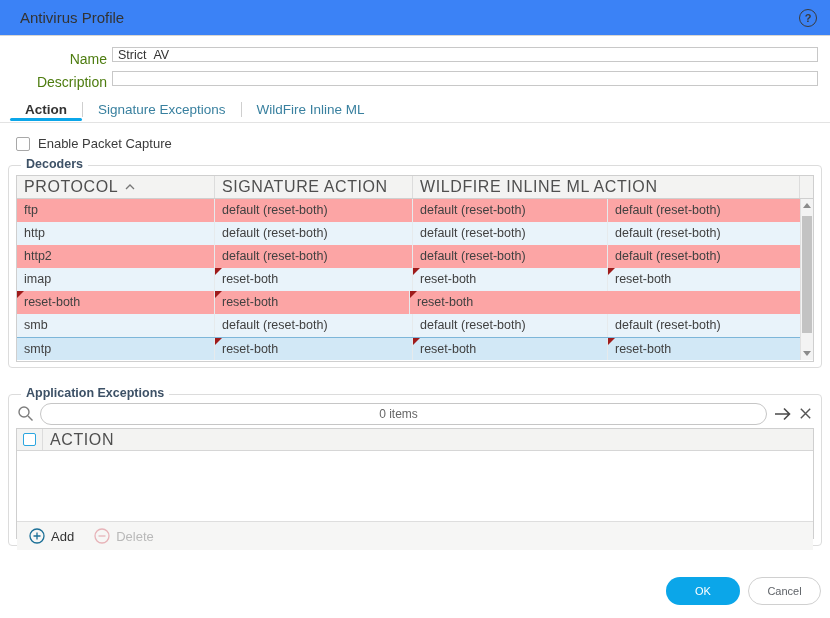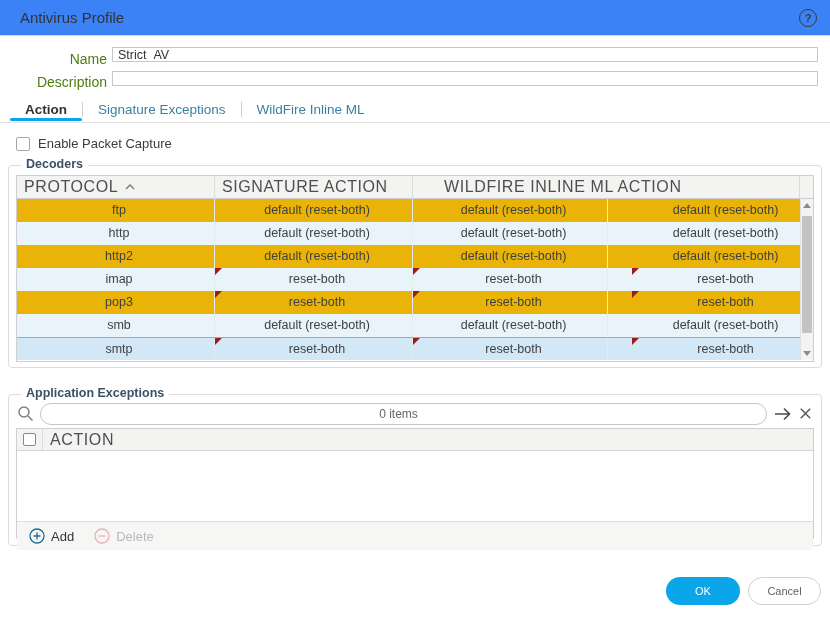--- a/index.html
+++ b/index.html
@@ -40,22 +40,22 @@
   .fieldset{position:absolute;border:1px solid #dcdcdc;border-radius:4px;box-sizing:border-box;}
   .fs-decoders{left:8px;top:165px;width:814px;height:203px;}
   .fs-apps{left:8px;top:394px;width:814px;height:152px;}
   .fs-legend{position:absolute;top:-9px;left:12px;background:#fff;padding:0 5px;
     font-size:12.5px;font-weight:bold;color:var(--legend,#3d5166);}
   
   .dtable{position:absolute;left:7px;top:9px;width:798px;height:187px;border:1px solid #cfcfcf;box-sizing:border-box;}
   .dhead{display:flex;height:23px;background:#f3f3f2;border-bottom:1px solid #cfcfcf;box-sizing:border-box;padding-right:13px;}
   .hcell{display:flex;align-items:center;gap:7px;padding-left:7px;box-sizing:border-box;
     font-size:16px;letter-spacing:.6px;color:#4f4f4f;border-right:1px solid #dcdcdc;white-space:nowrap;overflow:hidden;}
-  .c0{width:198px;}.c1{width:198px;}.c2{width:195px;}.c3{flex:1;margin-left:24px;}
-  .dbody{position:relative;height:161px;overflow:hidden;background:#eab308;text-align:center;}
+  .c0{width:198px;}.c1{width:198px;}.c2{width:195px;}.c3{flex:1;}
+  .dbody{position:relative;height:161px;overflow:hidden;background:#fca5a5;}
   .trow{display:flex;height:23px;box-sizing:border-box;cursor:pointer;}
   .trow.alt{background:var(--alt-row-bg,#e9f3fa);}
   .trow.selected{background:var(--selected-row-bg,#d2e8f6);border-top:1px solid var(--selected-row-border,#7db6d9);}
   .tcell{box-sizing:border-box;padding-left:7px;font-size:12.5px;color:#414141;line-height:22px;
     border-right:1px solid #e6eaec;position:relative;white-space:nowrap;overflow:hidden;}
   .tcell.modified::before{content:"";position:absolute;left:0;top:0;width:0;height:0;
     border-top:7px solid var(--modified-marker,#9e1b1b);border-right:7px solid transparent;}
   
   .vscroll{position:absolute;right:0;top:0;width:13px;height:161px;background:#f3f3f3;
     border-left:1px solid #e0e0e0;box-sizing:border-box;}
@@ -162,21 +162,20 @@
             <div class="tcell c2">default (reset-both)</div>
             <div class="tcell c3">default (reset-both)</div>
           </div>
           <div class="trow alt">
             <div class="tcell c0">imap</div>
             <div class="tcell c1 modified">reset-both</div>
             <div class="tcell c2 modified">reset-both</div>
             <div class="tcell c3 modified">reset-both</div>
           </div>
           <div class="trow">
-            <div class="tcell c0">pop3</div>
             <div class="tcell c1 modified">reset-both</div>
             <div class="tcell c2 modified">reset-both</div>
             <div class="tcell c3 modified">reset-both</div>
           </div>
           <div class="trow alt">
             <div class="tcell c0">smb</div>
             <div class="tcell c1">default (reset-both)</div>
             <div class="tcell c2">default (reset-both)</div>
             <div class="tcell c3">default (reset-both)</div>
           </div>

